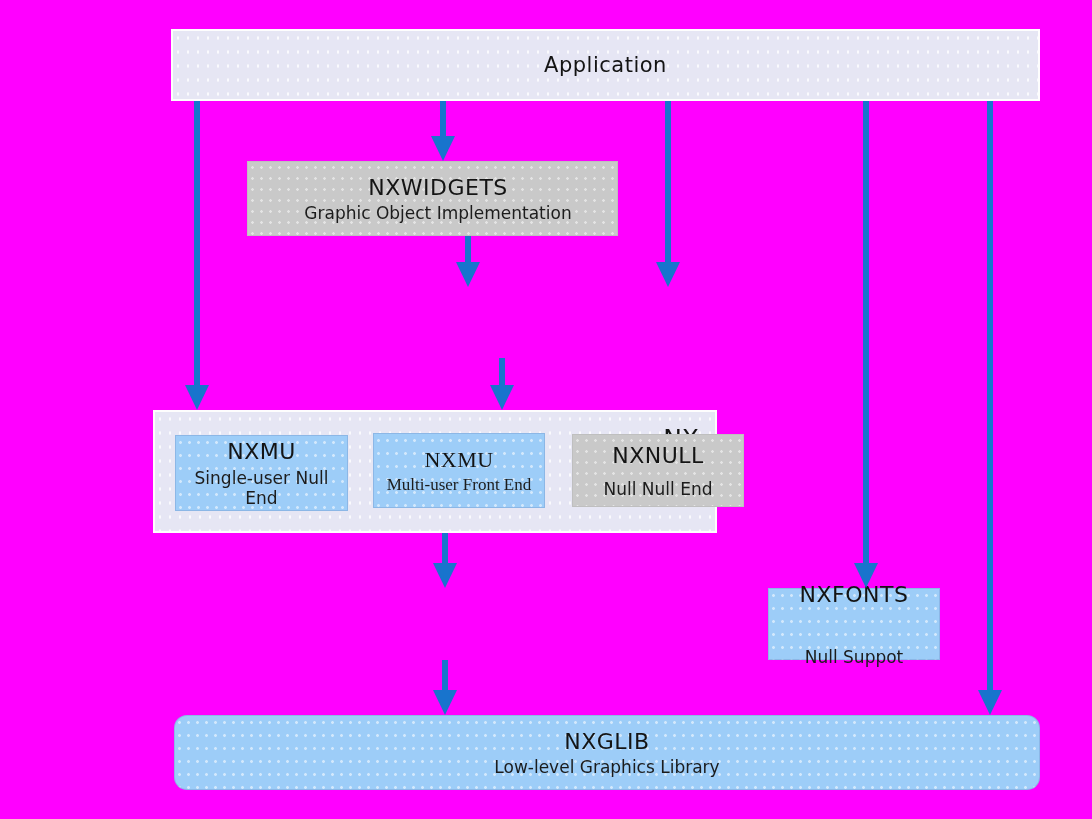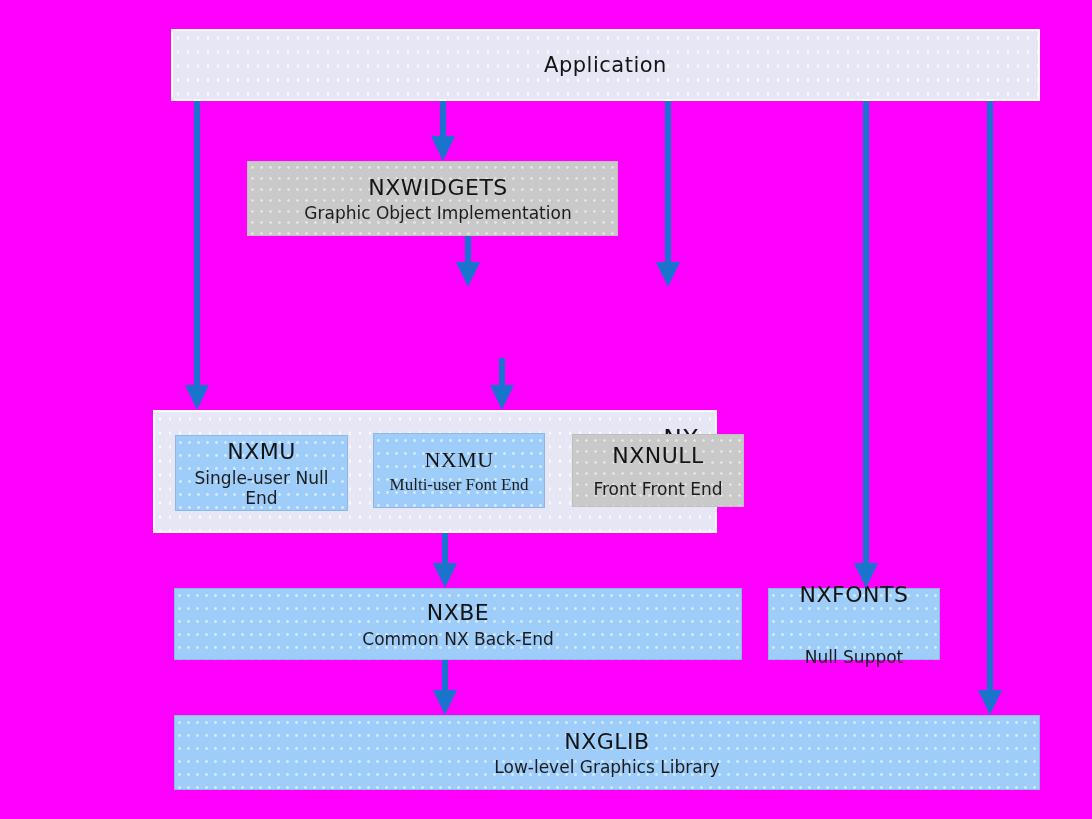--- a/index.html
+++ b/index.html
@@ -36,21 +36,21 @@
   
   .app      { left:171px; top:29px;  width:869px; height:72px; }
   .nxwidgets{ left:247px; top:161px; width:371px; height:75px;padding-left:11px; }
   .nxtk     { left:322px; top:287px; width:396px; height:71px; }
   .nxgroup  { left:153px; top:410px; width:564px; height:123px; display:block; }
   .nxsu     { left:20px;  top:23px;  width:173px; height:76px; }
   .nxmu     { left:218px; top:21px;  width:172px; height:75px;font-family:Liberation Serif, serif; }
   .nxnull   { left:417px; top:22px;  width:172px; height:73px;gap:8px; }
   .nxbe     { left:174px; top:588px; width:568px; height:72px; }
   .nxfonts  { left:768px; top:588px; width:172px; height:72px;gap:36px; }
-  .nxglib   { left:174px; top:715px; width:866px; height:75px; }
+  .nxglib   { left:174px; top:715px; width:866px; height:75px;border-radius:13px; }
 
   
   .arrow { position:absolute; width:24px; }
   .arrow .stem {
     position:absolute; left:50%; transform:translateX(-50%); top:0;
     width:6px; height:calc(100% - 22px); background:var(--arrow,#1874cd);
   }
   .arrow .head {
     position:absolute; left:50%; transform:translateX(-50%); bottom:0;
     width:0; height:0;
@@ -74,32 +74,28 @@
 
 
   <div class="box light nxgroup">
     <div class="nx-label">NX</div>
     <div class="box blue nxsu">
       <div class="title">NXMU</div>
       <div class="subtitle">Single-user Null End</div>
     </div>
     <div class="box blue nxmu">
       <div class="title">NXMU</div>
-      <div class="subtitle">Multi-user Font End</div>
+      <div class="subtitle">Multi-user Front End</div>
     </div>
     <div class="box gray nxnull">
       <div class="title">NXNULL</div>
-      <div class="subtitle">Front Front End</div>
+      <div class="subtitle">Null Null End</div>
     </div>
   </div>
 
-  <div class="box blue nxbe">
-    <div class="title">NXBE</div>
-    <div class="subtitle">Common NX Back-End</div>
-  </div>
 
   <div class="box blue nxfonts">
     <div class="title">NXFONTS</div>
     <div class="subtitle">Null Suppot</div>
   </div>
 
   <div class="box blue nxglib">
     <div class="title">NXGLIB</div>
     <div class="subtitle">Low-level Graphics Library</div>
   </div>

